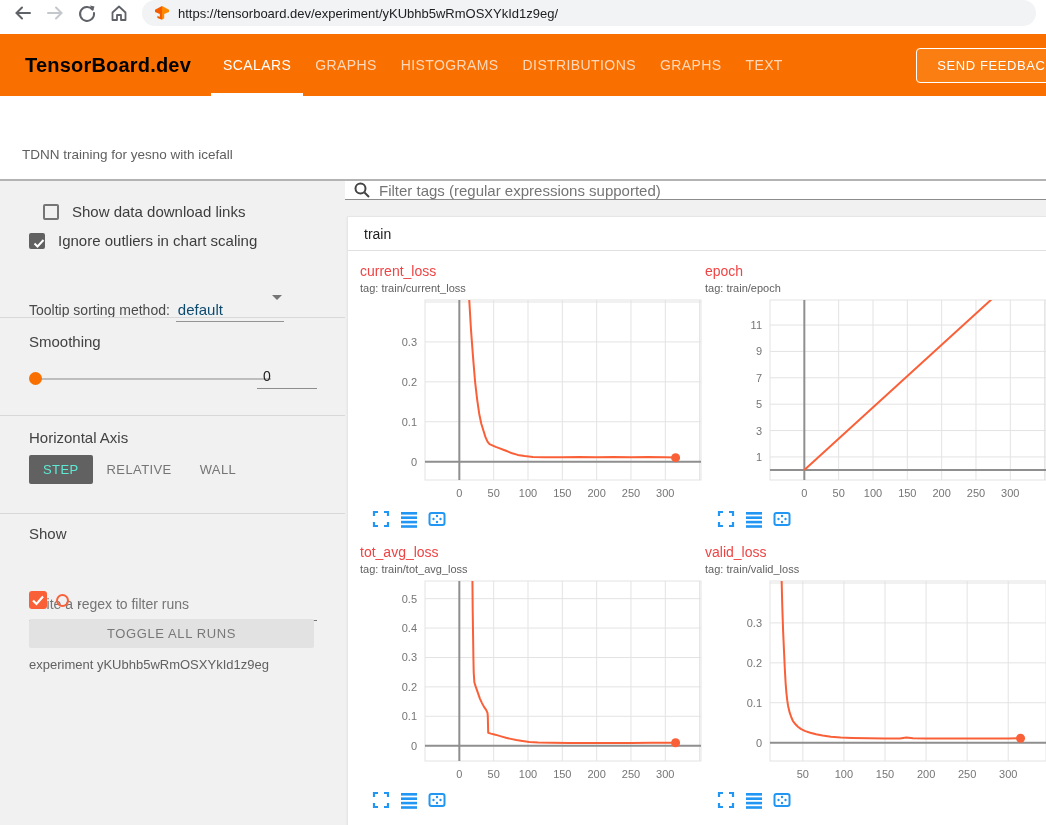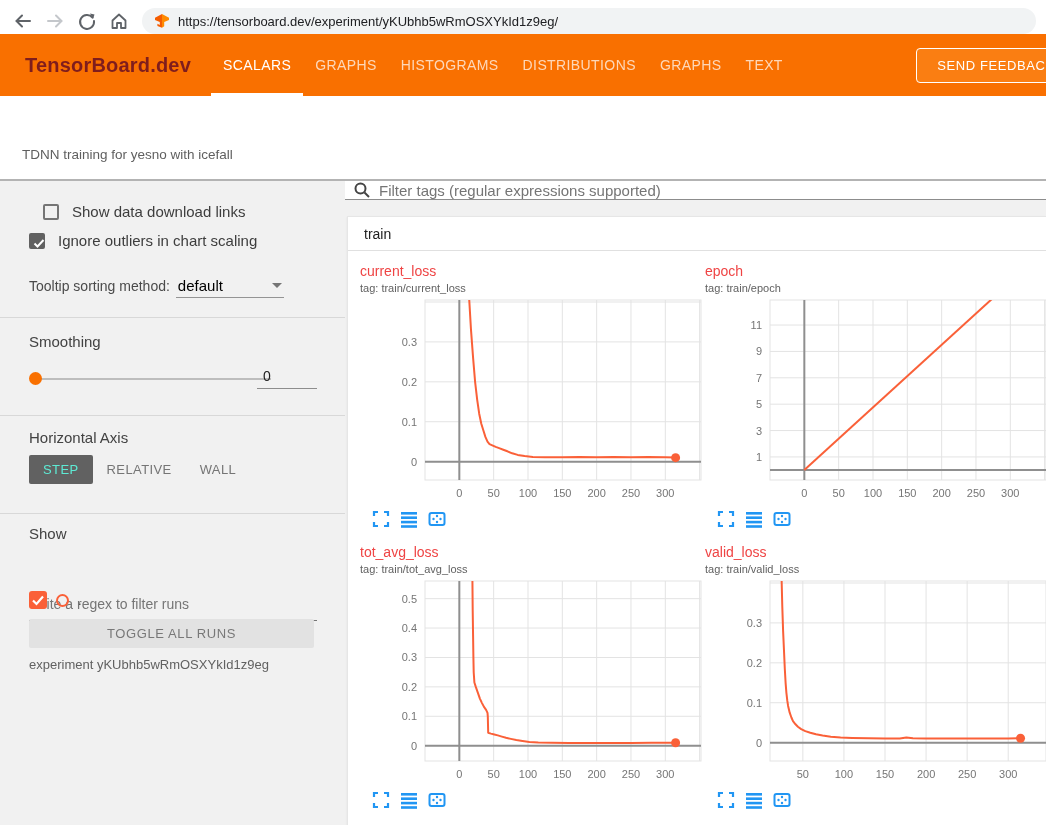--- a/index.html
+++ b/index.html
@@ -1,27 +1,27 @@
 <!DOCTYPE html>
 <html><head>
 <meta charset="utf-8">
 <style>
   * { margin:0; padding:0; box-sizing:border-box; }
   html,body { width:1046px; height:825px; overflow:hidden; background:#fff;
               font-family:"Liberation Sans", sans-serif; }
 
   
-  .browser-bar { height:34px; background:#fff; display:flex; align-items:flex-end; padding:0 10px; gap:6px; }
+  .browser-bar { height:34px; background:#fff; display:flex; align-items:flex-start; padding:0 10px; gap:6px; }
   .bicon { width:26px; height:26px; display:flex; align-items:center; justify-content:center; border-radius:50%; cursor:pointer; flex:0 0 auto; }
   .url-pill { flex:1; height:26px; background:#f1f3f4; border-radius:13px; display:flex; align-items:center; padding:0 12px; gap:8px; margin-left:4px; }
   .url-text { font-size:13px; color:#202124; white-space:nowrap; overflow:hidden; }
 
   
   .app-header { height:62px; background:#f97000; display:flex; align-items:stretch; position:relative; color:#fff; }
-  .brand { font-size:20px; font-weight:700; color:#7f1d1d; display:flex; align-items:center; padding-left:25px; letter-spacing:.2px; cursor:pointer; }
+  .brand { font-size:20px; font-weight:700; color:#000000; display:flex; align-items:center; padding-left:25px; letter-spacing:.2px; cursor:pointer; }
   .nav { display:flex; align-items:stretch; margin-left:20px; }
   .tab { display:flex; align-items:center; padding:0 12px; font-size:14px; font-weight:500; letter-spacing:.4px; color:rgba(255,255,255,.72); position:relative; cursor:pointer; }
   .tab.active { color:#fff; }
   .tab.active::after { content:""; position:absolute; left:0; right:0; bottom:0; height:3px; background:#fff; }
   .feedback-btn { position:absolute; right:-30px; top:14px; height:35px; width:160px; background:#fa7e12; border:1.5px solid #fff; border-radius:4px; color:#fff; font-size:13px; font-weight:500; letter-spacing:.6px; display:flex; align-items:center; justify-content:center; cursor:pointer; }
 
   
   .exp-bar { height:85px; background:#fff; position:relative; border-bottom:2px solid #b3b3b3; }
   .exp-title { position:absolute; left:22px; top:51px; font-size:13.5px; color:#5f5f5f; }
 
@@ -32,21 +32,21 @@
 
   .chk-row { position:absolute; left:29px; display:flex; align-items:center; gap:13px; cursor:pointer; }
   .chk { width:16px; height:16px; border:2px solid #757575; border-radius:2px; background:transparent; flex:0 0 auto; position:relative; }
   .chk.on { background:#616161; border-color:#616161; }
   .chk.on svg { position:absolute; left:0; top:0; }
   .chk-label { font-size:15px; color:#3d3d3d; }
 
   .tooltip-row { position:absolute; left:29px; top:96px; display:flex; align-items:baseline; }
   .tooltip-label { font-size:14px; color:#4a4a4a; }
   .select-box { margin-left:6px; width:108px; border-bottom:1px solid #949494; padding:0 2px 3px 2px; display:flex; align-items:center; justify-content:space-between; cursor:pointer; }
-  .select-value { font-size:15px; color:#000000; }
+  .select-value { font-size:15px; color:#0c4a6e;margin-top:24px; }
   .caret { width:0; height:0; border-left:5px solid transparent; border-right:5px solid transparent; border-top:5px solid #757575; }
 
   .section-label { position:absolute; left:29px; font-size:15px; color:#424242; }
   .slider-row { position:absolute; left:29px; top:190px; width:290px; height:16px; }
   .slider-track { position:absolute; left:12px; right:48px; top:7px; height:2px; background:#bdbdbd; }
   .slider-thumb { position:absolute; left:0; top:1px; width:13px; height:13px; border-radius:50%; background:#f97000; cursor:pointer; }
   .slider-value { position:absolute; left:228px; top:-3px; width:60px; font-size:14px; color:#212121; padding:0 0 4px 6px; border-bottom:1px solid #8d8d8d; }
 
   .axis-btns { position:absolute; left:29px; top:274px; display:flex; align-items:center; }
   .axis-btn { height:29px; padding:0 14px; display:flex; align-items:center; font-size:13px; letter-spacing:.4px; color:#757575; border-radius:2px; cursor:pointer; }

